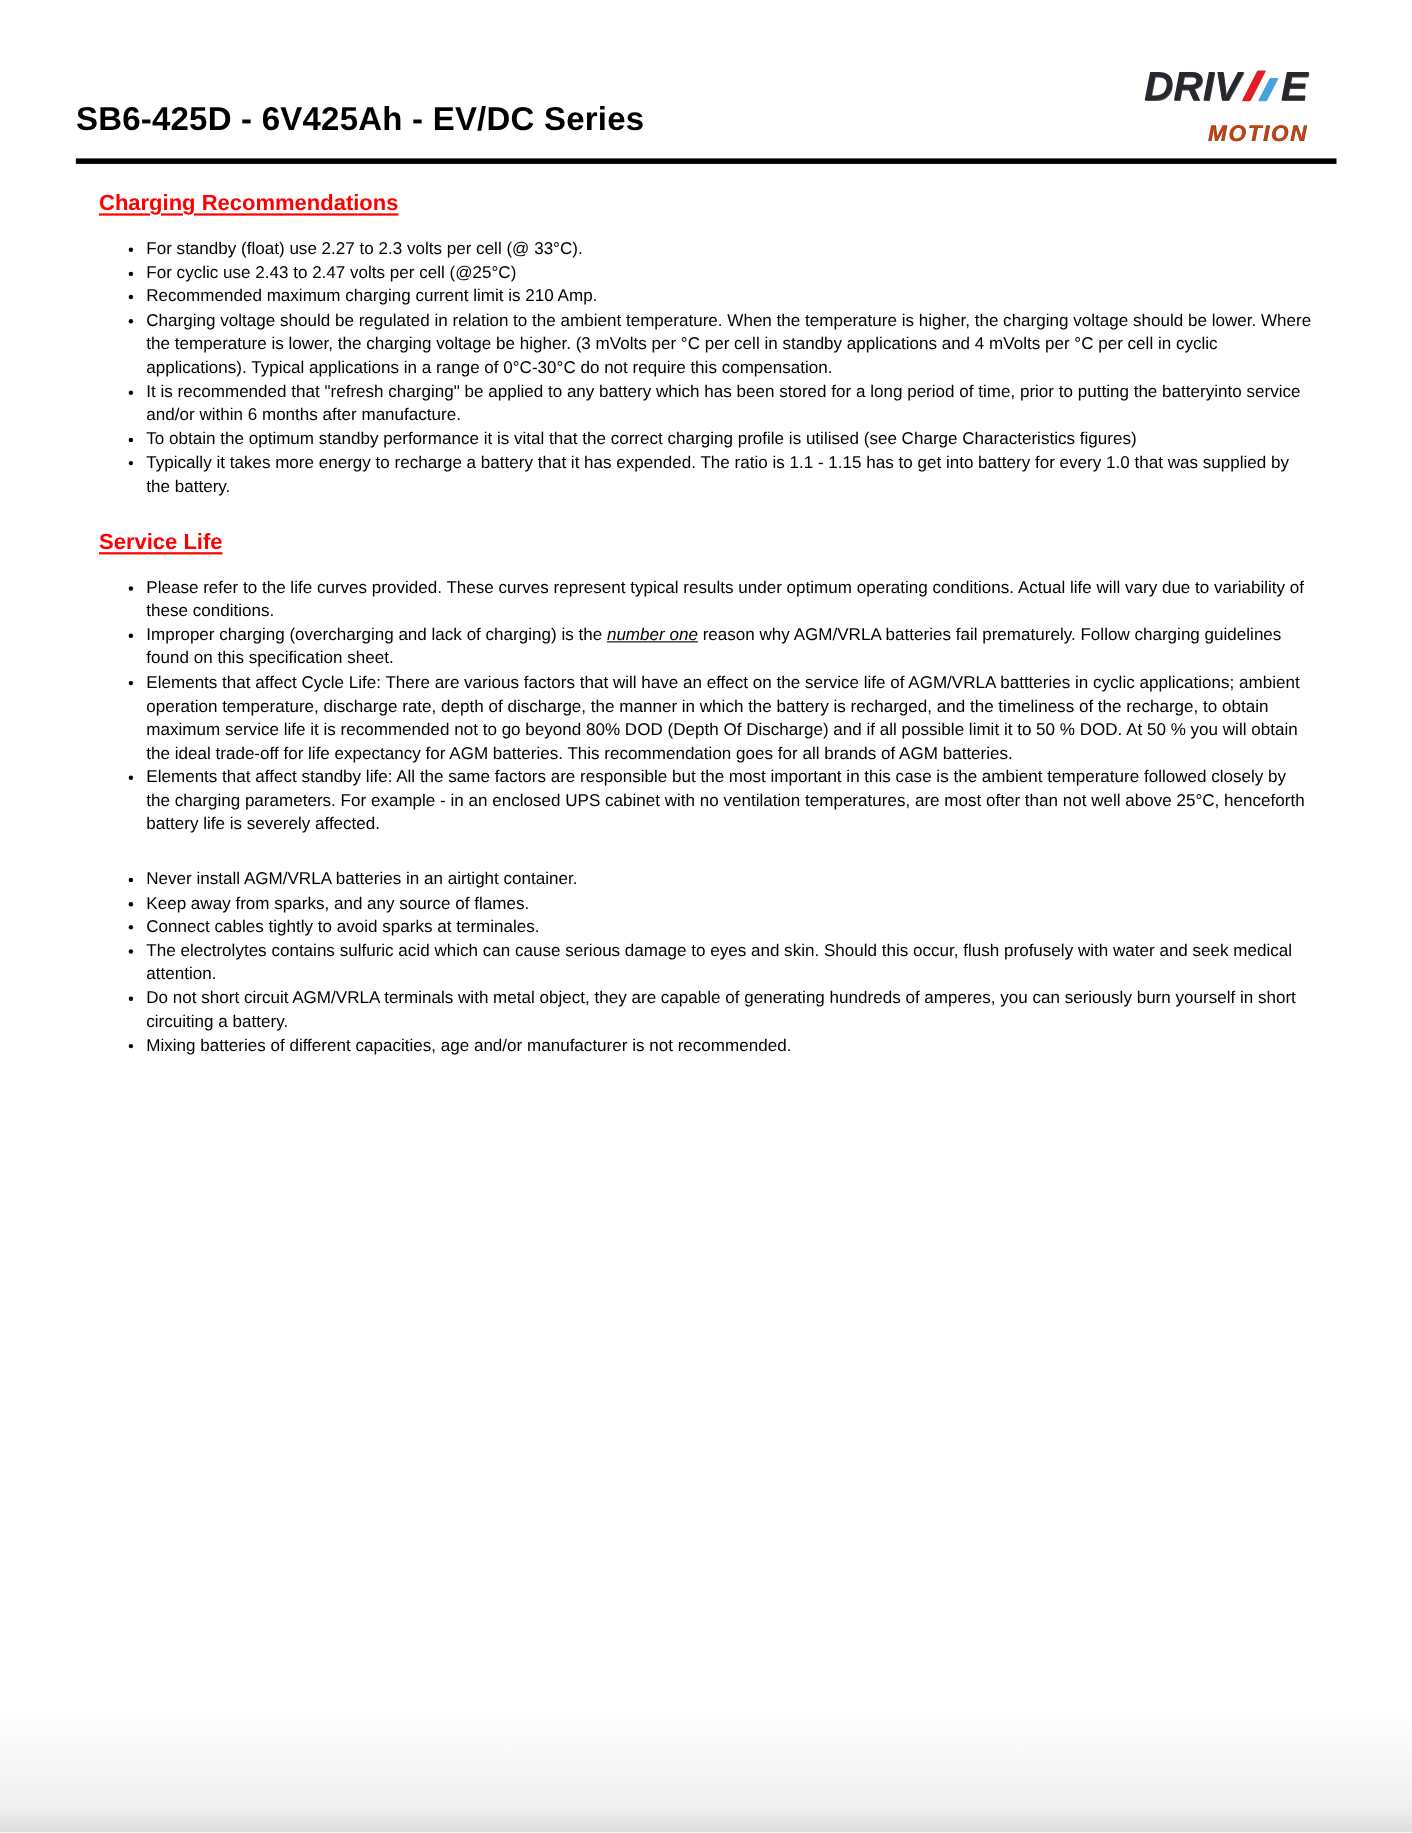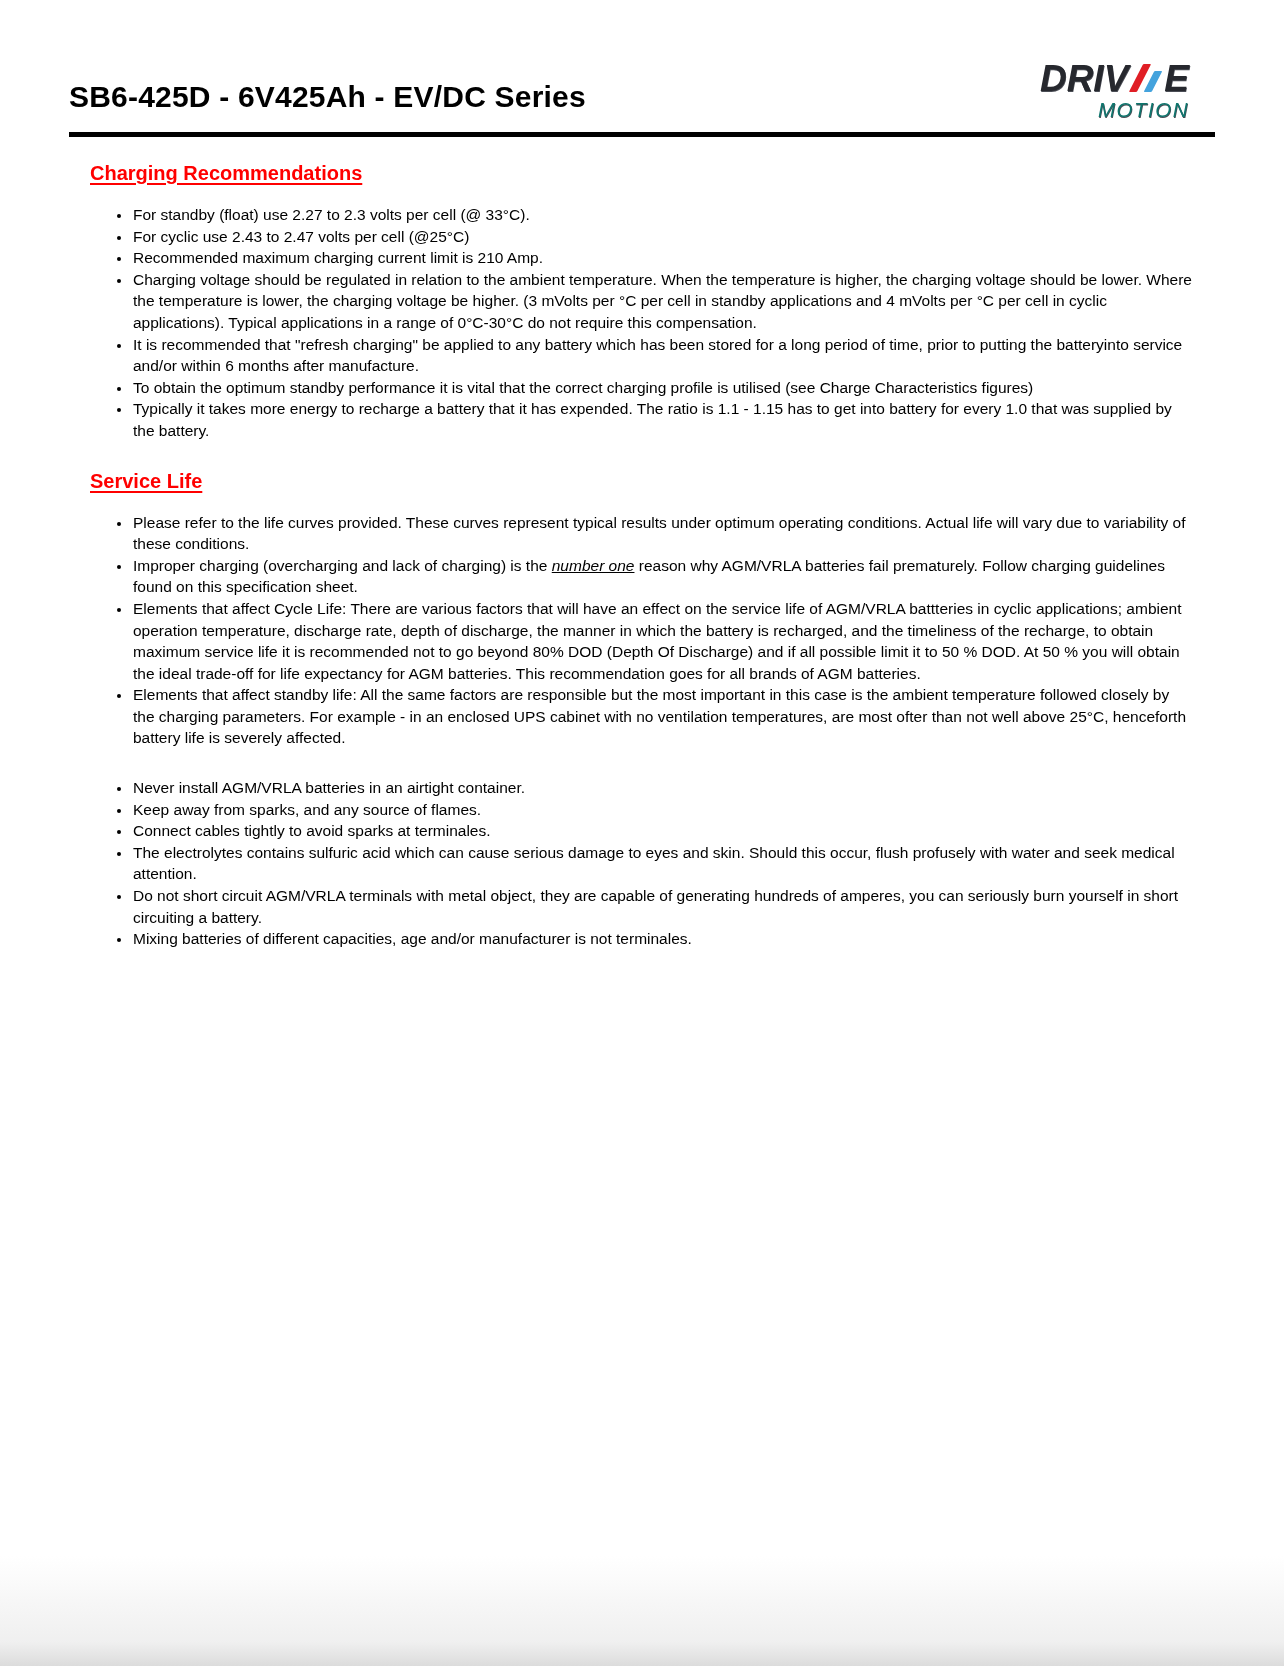--- a/index.html
+++ b/index.html
@@ -48,25 +48,25 @@
     color: #26282e;
     letter-spacing: 0px;
     text-shadow: 0.5px 0.5px 0 #4a4d55;
   }
   .v-slashes { position: relative; width: 36px; height: 29px; }
   .slash { position: absolute; width: 8px; border-radius: 1px; }
   .slash.red  { left: 8px;  top: 0;   height: 28px; background: #e01e25; transform: skewX(-27deg); }
   .slash.blue { left: 21px; top: 7px; height: 21px; background: #44a3dd; transform: skewX(-27deg); }
   .logo-bottom {
     font-size: 20.5px;
-    font-weight: normal;
+    font-weight: bold;
     font-style: italic;
-    color: #0f766e;
+    color: #c2410c;
     letter-spacing: 1.5px;
-    margin-top: 4px;
+    margin-top: 16px;
     text-shadow: 0.5px 0.5px 0 #4a4d55;
   }
   
   .content { padding: 0 90px; }
   .section-heading {
     color: #ff0000;
     font-size: 20px;
     font-weight: bold;
     margin: 25px 0 0 0;
     text-decoration: underline;
@@ -140,20 +140,20 @@
         </ul>
     </section>
 
     <section class="doc-section">
       <ul class="bullets">
           <li><span>Never install AGM/VRLA batteries in an airtight container.</span></li>
           <li><span>Keep away from sparks, and any source of flames.</span></li>
           <li><span>Connect cables tightly to avoid sparks at terminales.</span></li>
           <li><span>The electrolytes contains sulfuric acid which can cause serious damage to eyes and skin. Should this occur, flush profusely with water and seek medical attention.</span></li>
           <li><span>Do not short circuit AGM/VRLA terminals with metal object, they are capable of generating hundreds of amperes, you can seriously burn yourself in short circuiting a battery.</span></li>
-          <li><span>Mixing batteries of different capacities, age and/or manufacturer is not terminales.</span></li>
+          <li><span>Mixing batteries of different capacities, age and/or manufacturer is not recommended.</span></li>
         </ul>
     </section>
 
   </main>
 
   <div class="page-bottom-fade"></div>
 </div>
 
 </body></html>

